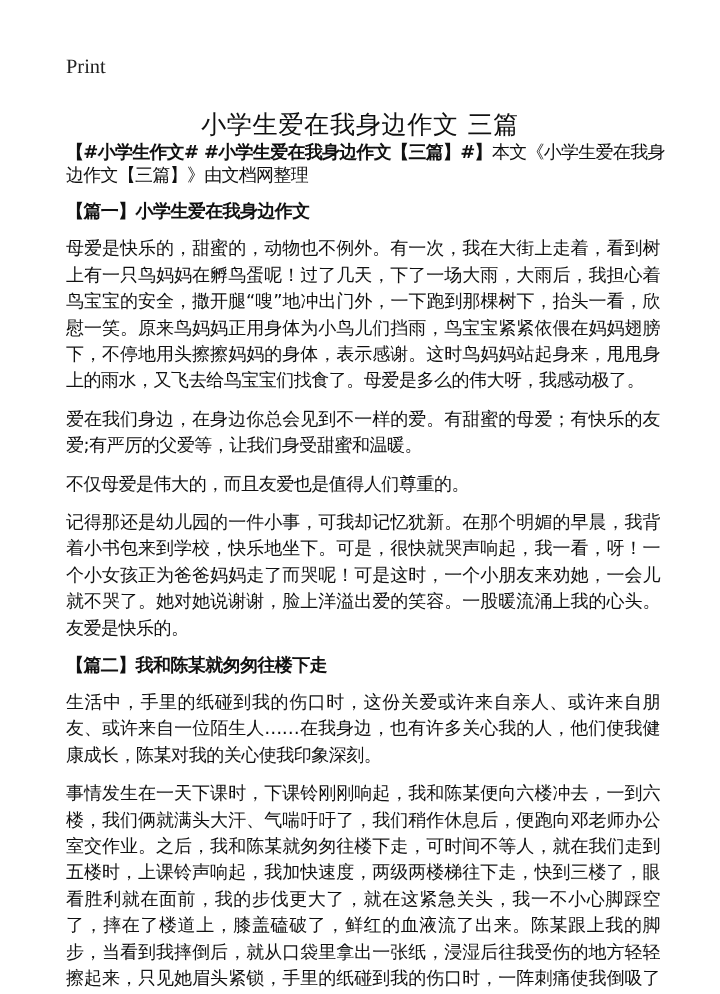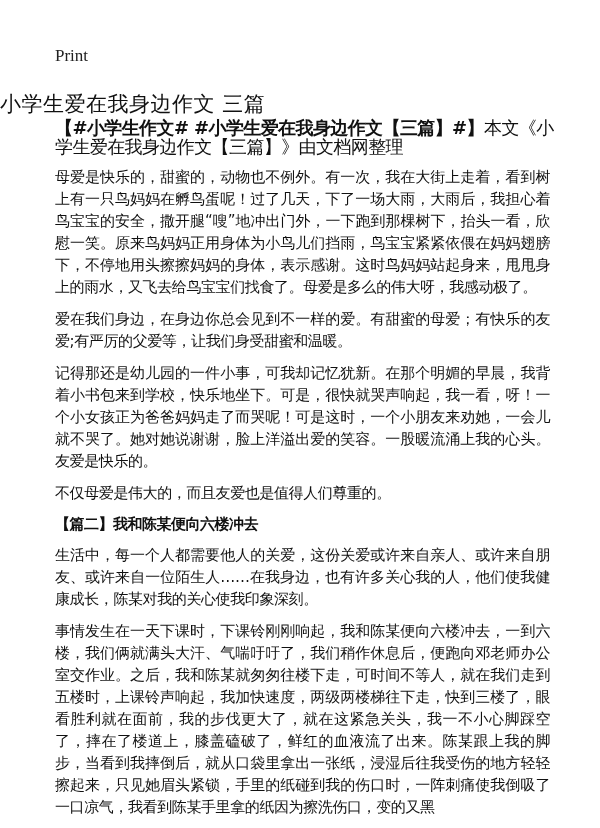--- a/index.html
+++ b/index.html
@@ -5,27 +5,27 @@
     html, body { margin: 0; padding: 0; background: #ffffff; }
     body {
       width: 600px; height: 828px; overflow: hidden; position: relative;
       font-family: "DejaVu Sans", sans-serif; color: #111111;
     }
     .print-label {
       position: absolute; left: 55px; top: 46px;
       font-family: "Liberation Serif", serif; font-size: 17px; color: #222;
     }
     .doc-title {
-      position: absolute; left: 0; top: 76px; width: 600px; 
+      position: absolute; left: 0; top: 76px; width: 600px; text-align: center;
       font-family: "DejaVu Sans", sans-serif; font-size: 21px; font-weight: normal; color: #111;
       letter-spacing: 0.5px;
     }
     .intro {
       position: absolute; left: 55px; top: 118px; width: 500px;
-      font-size: 18px; line-height: 19px; letter-spacing: -0.6px;
+      font-size: 15px; line-height: 19px; letter-spacing: -0.6px;
     }
     .intro b { font-weight: bold; }
     .content { position: absolute; left: 55px; top: 166px; width: 495px; }
     .sec-heading {
       font-size: 15px; font-weight: bold; line-height: 20px; margin: 0 0 10px 0; letter-spacing: -0.5px;
     }
     .para {
       font-size: 15px; line-height: 22px; margin: 0 0 10px 0; letter-spacing: -0.4px;
       text-align: justify; text-align-last: left;
     }
@@ -36,23 +36,24 @@
 <div class="print-label">Print</div>
 
 <h1 class="doc-title">小学生爱在我身边作文 三篇</h1>
 
 <div class="intro">
   <b>【#小学生作文# #小学生爱在我身边作文【三篇】#】</b><span>本文《小学生爱在我身边作文【三篇】》由文档网整理</span>
 </div>
 
 <div class="content">
   <section>
+    <div class="sec-heading">【篇一】小学生爱在我身边作文</div>
     <p class="para">母爱是快乐的，甜蜜的，动物也不例外。有一次，我在大街上走着，看到树上有一只鸟妈妈在孵鸟蛋呢！过了几天，下了一场大雨，大雨后，我担心着鸟宝宝的安全，撒开腿“嗖”地冲出门外，一下跑到那棵树下，抬头一看，欣慰一笑。原来鸟妈妈正用身体为小鸟儿们挡雨，鸟宝宝紧紧依偎在妈妈翅膀下，不停地用头擦擦妈妈的身体，表示感谢。这时鸟妈妈站起身来，甩甩身上的雨水，又飞去给鸟宝宝们找食了。母爱是多么的伟大呀，我感动极了。</p>
     <p class="para">爱在我们身边，在身边你总会见到不一样的爱。有甜蜜的母爱；有快乐的友爱;有严厉的父爱等，让我们身受甜蜜和温暖。</p>
+    <p class="para">不仅母爱是伟大的，而且友爱也是值得人们尊重的。</p>
     <p class="para">记得那还是幼儿园的一件小事，可我却记忆犹新。在那个明媚的早晨，我背着小书包来到学校，快乐地坐下。可是，很快就哭声响起，我一看，呀！一个小女孩正为爸爸妈妈走了而哭呢！可是这时，一个小朋友来劝她，一会儿就不哭了。她对她说谢谢，脸上洋溢出爱的笑容。一股暖流涌上我的心头。友爱是快乐的。</p>
-    <p class="para">不仅母爱是伟大的，而且友爱也是值得人们尊重的。</p>
   </section>
   <section>
-    <div class="sec-heading">【篇二】我和陈某便向六楼冲去</div>
-    <p class="para">生活中，每一个人都需要他人的关爱，这份关爱或许来自亲人、或许来自朋友、或许来自一位陌生人……在我身边，也有许多关心我的人，他们使我健康成长，陈某对我的关心使我印象深刻。</p>
+    <div class="sec-heading">【篇二】我和陈某就匆匆往楼下走</div>
+    <p class="para">生活中，手里的纸碰到我的伤口时，这份关爱或许来自亲人、或许来自朋友、或许来自一位陌生人……在我身边，也有许多关心我的人，他们使我健康成长，陈某对我的关心使我印象深刻。</p>
     <p class="para">事情发生在一天下课时，下课铃刚刚响起，我和陈某便向六楼冲去，一到六楼，我们俩就满头大汗、气喘吁吁了，我们稍作休息后，便跑向邓老师办公室交作业。之后，我和陈某就匆匆往楼下走，可时间不等人，就在我们走到五楼时，上课铃声响起，我加快速度，两级两楼梯往下走，快到三楼了，眼看胜利就在面前，我的步伐更大了，就在这紧急关头，我一不小心脚踩空了，摔在了楼道上，膝盖磕破了，鲜红的血液流了出来。陈某跟上我的脚步，当看到我摔倒后，就从口袋里拿出一张纸，浸湿后往我受伤的地方轻轻擦起来，只见她眉头紧锁，手里的纸碰到我的伤口时，一阵刺痛使我倒吸了一口凉气，我看到陈某手里拿的纸因为擦洗伤口，变的又黑</p>
   </section>
 </div>
 
 </body></html>

